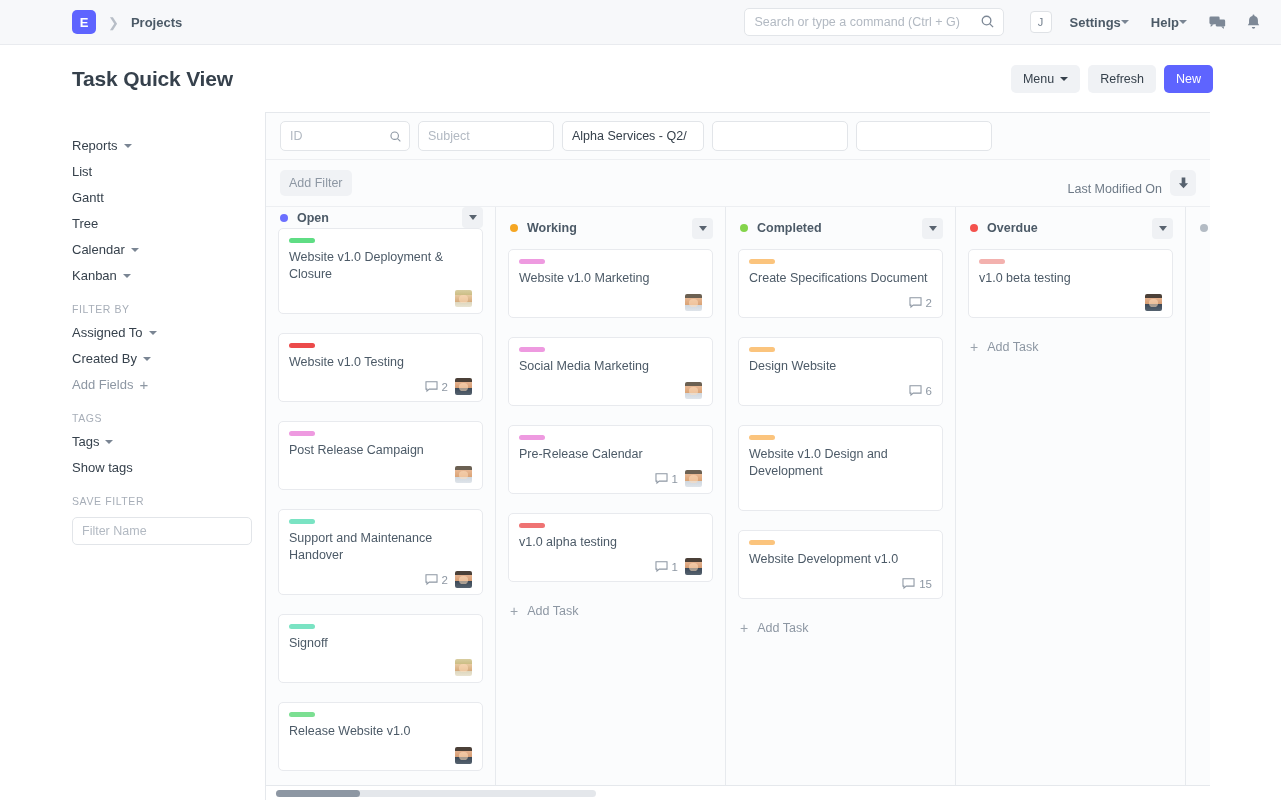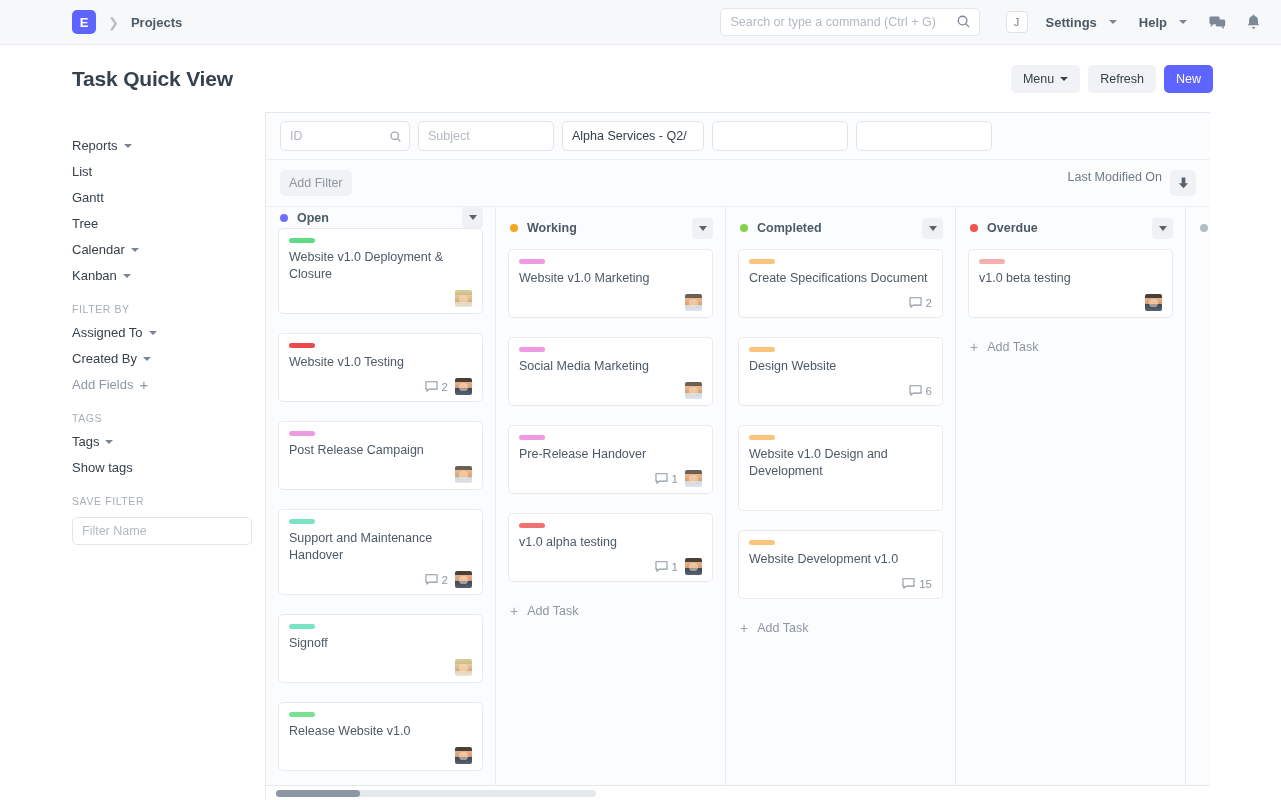--- a/index.html
+++ b/index.html
@@ -62,21 +62,21 @@
     border: 1px solid #dfe2e6;
     border-radius: 4px;
     background: #fff;
     display: flex; align-items: center; justify-content: center;
     font-size: 11px; color: #717e8c;
     margin-right: 18px;
   }
   .nav-item {
     font-size: 13px; font-weight: bold; color: #4c5a67;
     margin-right: 22px; cursor: pointer;
-    display: flex; align-items: center; gap: 12px;
+    display: flex; align-items: center; gap: 0;
   }
   .caret {
     width: 0; height: 0;
     border-left: 4px solid transparent;
     border-right: 4px solid transparent;
     border-top: 4px solid #7a8593;
     display: inline-block;
   }
   .nav-icon { margin-right: 20px; color: #7d8896; cursor: pointer; display:flex; }
   .nav-icon:last-child { margin-right: 4px; }
@@ -178,21 +178,21 @@
     padding: 0 14px;
     border-bottom: 1px solid #edeff2;
   }
   .add-filter-btn {
     background: #f0f2f5; color: #8d97a3;
     border: none; border-radius: 5px;
     height: 26px; padding: 0 9px;
     font-size: 12.5px; cursor: pointer;
     font-family: "Liberation Sans", sans-serif;
   }
-  .sort-area { margin-left: auto; display: flex; align-items: flex-start; gap: 8px; }
+  .sort-area { margin-left: auto; display: flex; align-items: flex-end; gap: 8px; }
   .sort-label { font-size: 12.5px; color: #6e7a87; cursor: pointer; }
   .sort-btn {
     width: 26px; height: 26px;
     background: #f0f2f5; border: none; border-radius: 5px;
     display: flex; align-items: center; justify-content: center;
     cursor: pointer; color: #56616e;
   }
 
   .board-scroll {
     display: flex;
@@ -523,21 +523,21 @@
             </div>
             <div class="card">
               <div class="pri-bar" style="background:#ee9ae0"></div>
               <div class="card-title">Social Media Marketing</div>
               <div class="card-foot">
                 <span class="av av-a"></span>
               </div>
             </div>
             <div class="card">
               <div class="pri-bar" style="background:#ee9ae0"></div>
-              <div class="card-title">Pre-Release Handover</div>
+              <div class="card-title">Pre-Release Calendar</div>
               <div class="card-foot">
                 <span class="comment-box">
                   <svg width="13" height="13" viewBox="0 0 16 16" fill="none" stroke="currentColor" stroke-width="1.3">
                     <path d="M1.2 2.2h13.6v9H5.2L2.4 13.6v-2.4H1.2z"></path>
                   </svg>
                   <span class="comment-count">1</span>
                 </span>
                 <span class="av av-a"></span>
               </div>
             </div>

